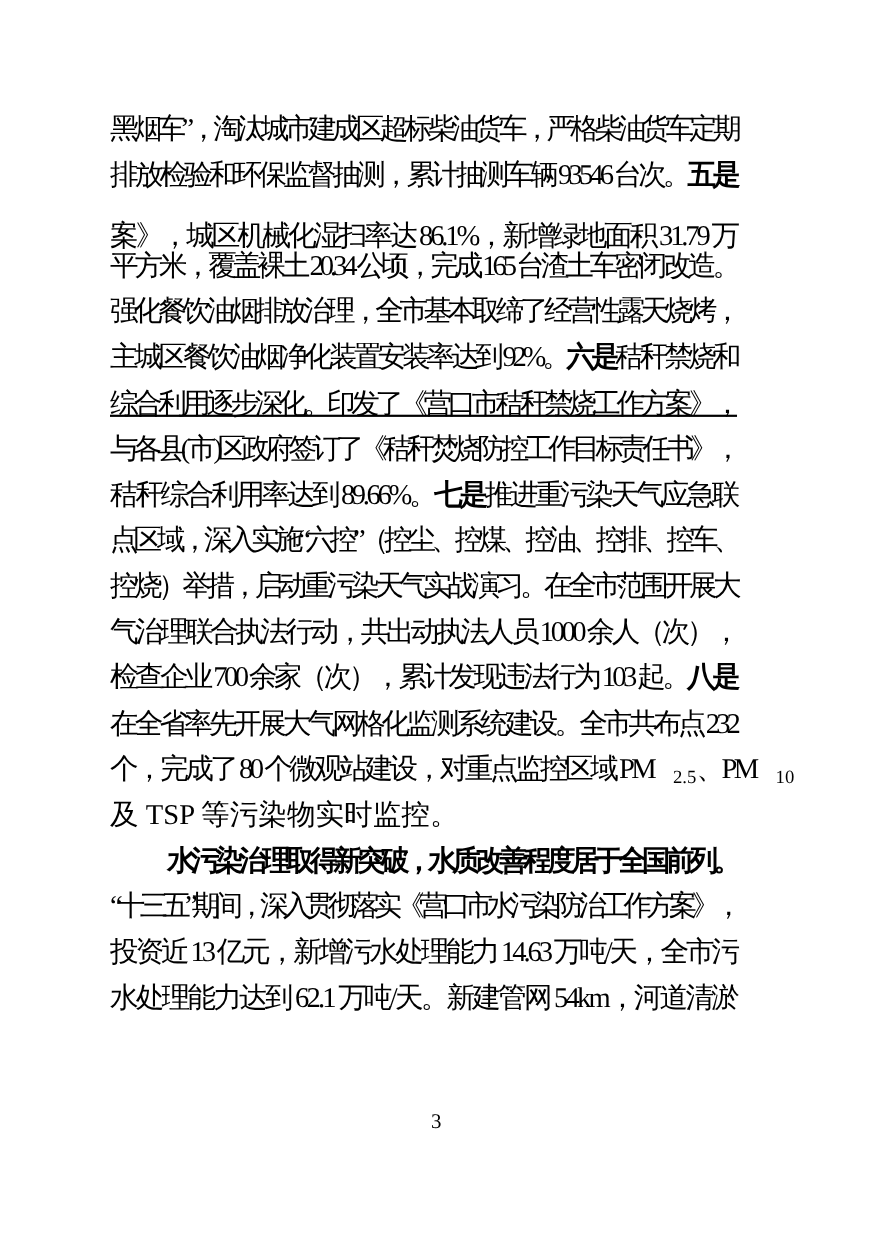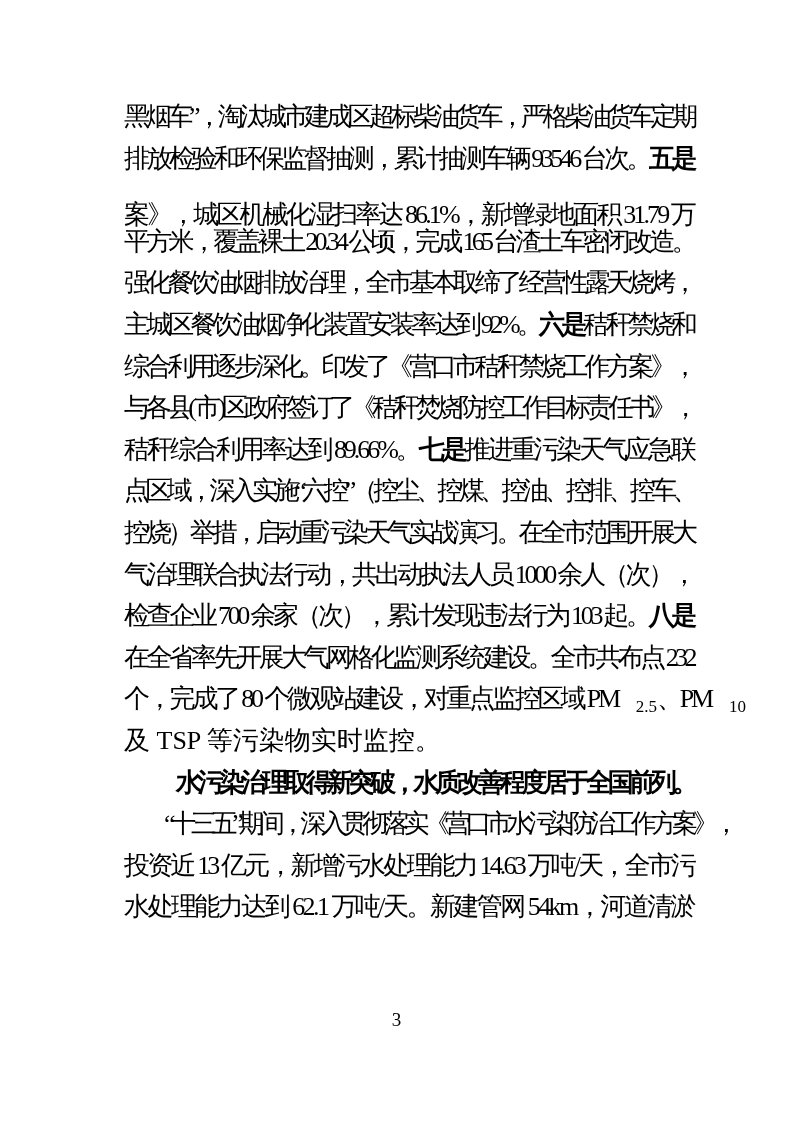--- a/index.html
+++ b/index.html
@@ -11,21 +11,21 @@
     position: relative;
     width: 793px;
     height: 1122px;
     background: #ffffff;
     color: #000000;
     font-family: "Liberation Serif", "DejaVu Serif", serif;
     overflow: hidden;
   }
   .text-block {
     position: absolute;
-    left: 124px;
+    left: 100px;
     top: 96px;
     width: 570px;
   }
   .line {
     height: 41.6px;
     line-height: 41.6px;
     font-size: 26px;
     white-space: nowrap;
     text-align: left;
   }
@@ -57,29 +57,29 @@
 <body>
 
 <div class="page">
   <div class="text-block" id="text-body">
       <div class="line"><span class="line-inner" style="letter-spacing: -4.35359px;"><span class="">黑烟车”，淘汰城市建成区超标柴油货车，严格柴油货车定期</span></span></div>
       <div class="line"><span class="line-inner" style="letter-spacing: -3.53333px;"><span class="">排放检验和环保监督抽测，累计抽测车辆 93546 台次。</span><span class="bold">五是</span></span></div>
       <div class="line"><span class="line-inner" style="letter-spacing: -2.884px; margin-top: 15px;"><span class="">案》，城区机械化湿扫率达 86.1%，新增绿地面积 31.79 万</span></span></div>
       <div class="line"><span class="line-inner" style="letter-spacing: -3.69118px;"><span class="">平方米，覆盖裸土 20.34 公顷，完成 165 台渣土车密闭改造。</span></span></div>
       <div class="line"><span class="line-inner" style="letter-spacing: -4.07692px;"><span class="">强化餐饮油烟排放治理，全市基本取缔了经营性露天烧烤，</span></span></div>
       <div class="line"><span class="line-inner" style="letter-spacing: -3.86328px;"><span class="">主城区餐饮油烟净化装置安装率达到 92%。</span><span class="bold">六是</span><span class="">秸秆禁烧和</span></span></div>
-      <div class="line"><span class="line-inner" style="letter-spacing: -4.07692px;"><span class="">综合利用逐步深化。印发了《营口市秸秆禁烧工作方案》，</span></span></div>
+      <div class="line"><span class="line-inner" style="letter-spacing: -4.07692px; text-decoration: underline;"><span class="">综合利用逐步深化。印发了《营口市秸秆禁烧工作方案》，</span></span></div>
       <div class="line"><span class="line-inner" style="letter-spacing: -4.54427px;"><span class="">与各县( 市 )区政府签订了《秸秆焚烧防控工作目标责任书》，</span></span></div>
       <div class="line"><span class="line-inner" style="letter-spacing: -3.05765px;"><span class="">秸秆综合利用率达到 89.66%。</span><span class="bold">七是</span><span class="">推进重污染天气应急联</span></span></div>
       <div class="line"><span class="line-inner" style="letter-spacing: -4.61049px;"><span class="">点区域，深入实施“六控”（控尘、控煤、控油、控排、控车、</span></span></div>
       <div class="line"><span class="line-inner" style="letter-spacing: -4.07692px;"><span class="">控烧）举措，启动重污染天气实战演习。在全市范围开展大</span></span></div>
       <div class="line"><span class="line-inner" style="letter-spacing: -3.2069px;"><span class="">气治理联合执法行动，共出动执法人员 1000 余人（次），</span></span></div>
       <div class="line"><span class="line-inner" style="letter-spacing: -3.3125px;"><span class="">检查企业 700 余家（次），累计发现违法行为 103 起。</span><span class="bold">八是</span></span></div>
       <div class="line"><span class="line-inner" style="letter-spacing: -3.55357px;"><span class="">在全省率先开展大气网格化监测系统建设。全市共布点 232</span></span></div>
       <div class="line"><span class="line-inner" style="letter-spacing: -3.20312px;"><span class="">个，完成了 80 个微观站建设，对重点监控区域 PM</span><span class=" sub">2.5</span><span class="">、PM</span><span class=" sub">10</span></span></div>
       <div class="line left"><span class="line-inner"><span class="">及 TSP 等污染物实时监控。</span></span></div>
       <div class="line indent"><span class="line-inner" style="letter-spacing: -4.41667px;"><span class="bold">水污染治理取得新突破，水质改善程度居于全国前列。</span></span></div>
-      <div class="line"><span class="line-inner" style="letter-spacing: -5.34806px; margin-left: 40px;"><span class="">“十三五”期间，深入贯彻落实《营口市水污染防治工作方案》，</span></span></div>
+      <div class="line"><span class="line-inner" style="letter-spacing: -5.34806px;"><span class="">“十三五”期间，深入贯彻落实《营口市水污染防治工作方案》，</span></span></div>
       <div class="line"><span class="line-inner" style="letter-spacing: -2.84044px;"><span class="">投资近 13 亿元，新增污水处理能力 14.63 万吨/天，全市污</span></span></div>
       <div class="line"><span class="line-inner" style="letter-spacing: -2.54541px;"><span class="">水处理能力达到 62.1 万吨/天。新建管网 54km，河道清淤</span></span></div>
     </div>
   <div class="page-number">3</div>
 </div>
 
 </body></html>

